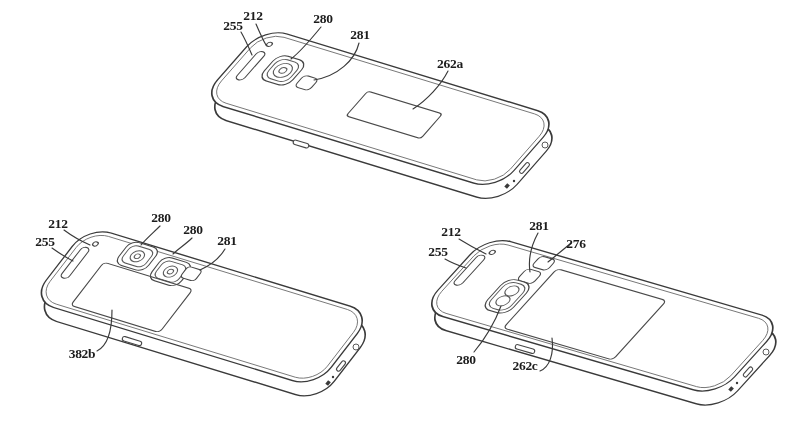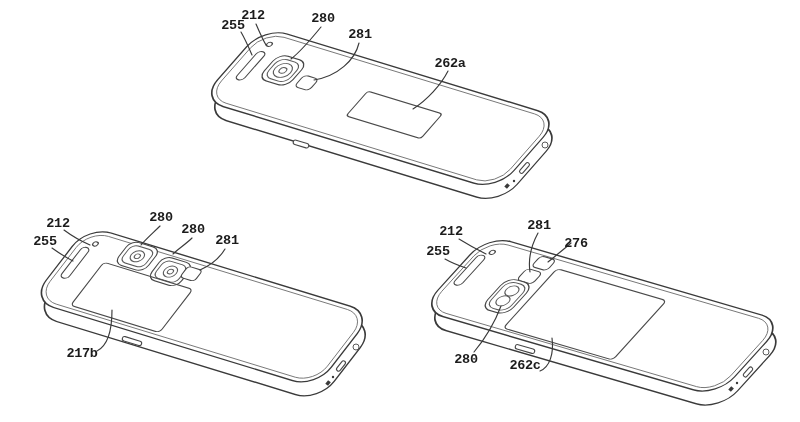--- a/index.html
+++ b/index.html
@@ -1,18 +1,18 @@
 <!DOCTYPE html>
 <html><head>
 <meta charset="utf-8">
 <style>
   html,body{margin:0;padding:0;background:#ffffff;}
   .stage{
     position:relative;width:800px;height:422px;background:#ffffff;
-    overflow:hidden;font-family:Liberation Mono, monospace;
+    overflow:hidden;font-family:Liberation Serif, serif;
   }
   .stage svg{position:absolute;left:0;top:0;}
   .ref{
     position:absolute;transform:translate(-50%,-50%);
     font-size:13.5px;font-weight:700;color:#1c1c1c;
     letter-spacing:-0.3px;white-space:nowrap;line-height:1;
   }
   .outline{fill:#ffffff;stroke:#3a3a3a;stroke-width:1.4;}
   .innerline{fill:none;stroke:#6b6b6b;stroke-width:0.8;}
   .det{fill:#ffffff;stroke:#474747;stroke-width:1.1;}
@@ -148,21 +148,21 @@
 <div class="ref" style="left:253px;top:16px">212</div>
 <div class="ref" style="left:323px;top:19px">280</div>
 <div class="ref" style="left:360px;top:35px">281</div>
 <div class="ref" style="left:450px;top:64px">262a</div>
 
 <div class="ref" style="left:58px;top:224px">212</div>
 <div class="ref" style="left:45px;top:242px">255</div>
 <div class="ref" style="left:161px;top:218px">280</div>
 <div class="ref" style="left:193px;top:230px">280</div>
 <div class="ref" style="left:227px;top:241px">281</div>
-<div class="ref" style="left:82px;top:354px">217b</div>
+<div class="ref" style="left:82px;top:354px">382b</div>
 
 <div class="ref" style="left:451px;top:232px">212</div>
 <div class="ref" style="left:438px;top:252px">255</div>
 <div class="ref" style="left:539px;top:226px">281</div>
 <div class="ref" style="left:576px;top:244px">276</div>
 <div class="ref" style="left:466px;top:360px">280</div>
 <div class="ref" style="left:525px;top:366px">262c</div>
 
 </div>
 

